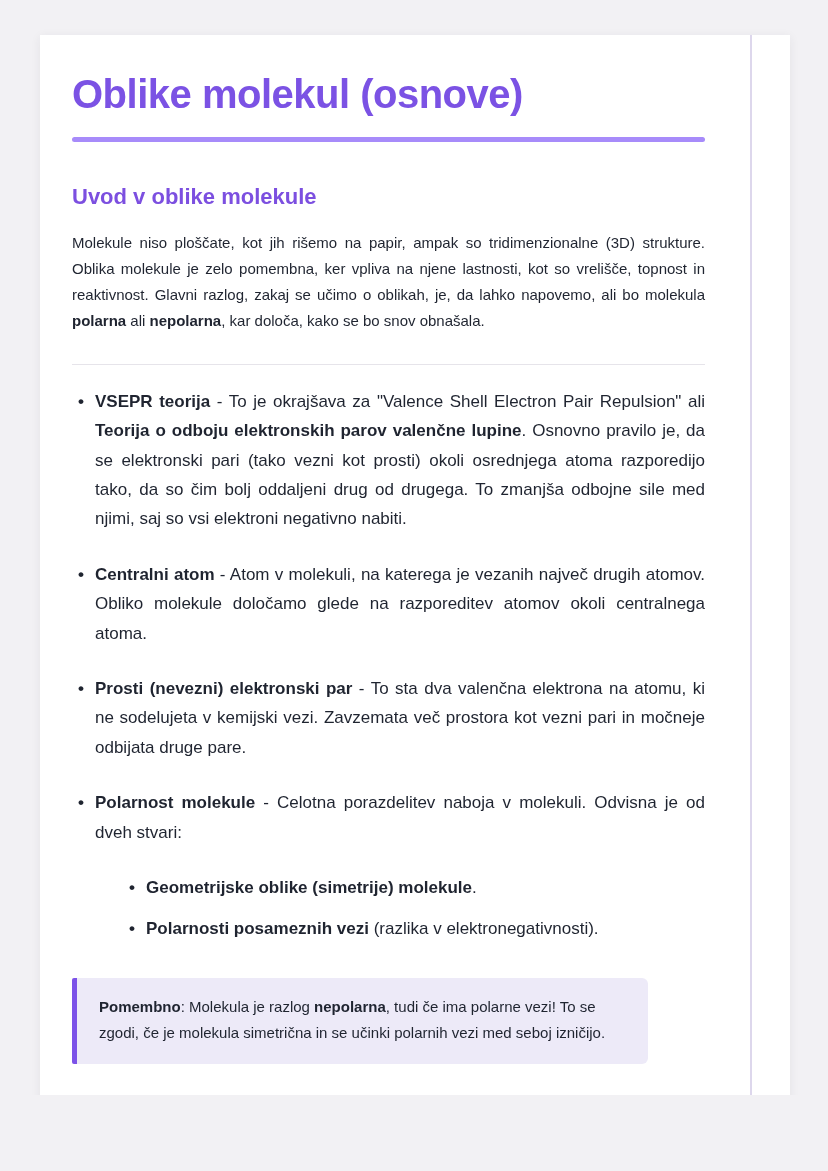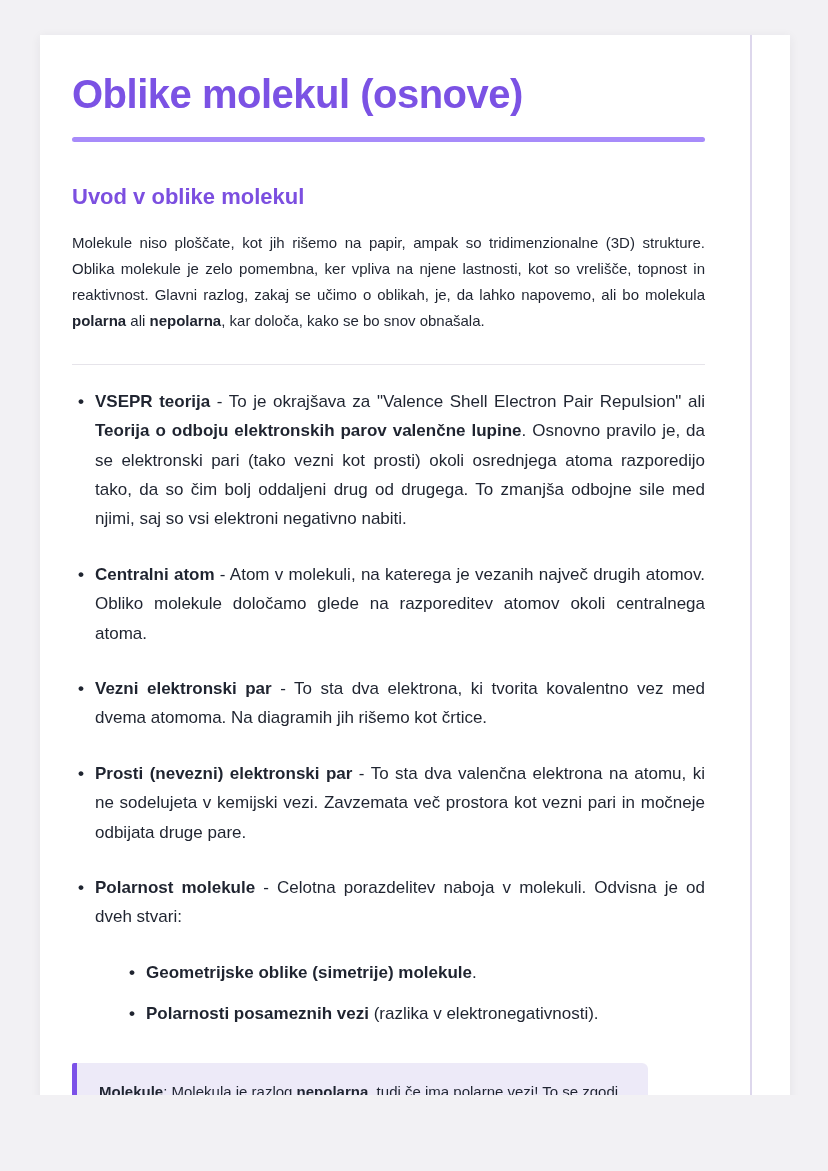--- a/index.html
+++ b/index.html
@@ -118,51 +118,48 @@
 </head>
 <body>
 
 <div class="canvas">
   <div class="page">
     <div class="margin-line"></div>
 
     <h1 class="doc-title">Oblike molekul (osnove)</h1>
     <div class="title-rule"></div>
 
-    <h2 class="section-heading h-dark">Uvod v oblike molekul</h2>
+    <h2 class="section-heading h-dark">Uvod v oblike molekule</h2>
     <p class="body-text"><span>Molekule niso ploščate, kot jih rišemo na papir, ampak so tridimenzionalne (3D) strukture. Oblika molekule je zelo pomembna, ker vpliva na njene lastnosti, kot so vrelišče, topnost in reaktivnost. Glavni razlog, zakaj se učimo o oblikah, je, da lahko napovemo, ali bo molekula </span><span class="bold">polarna</span><span> ali </span><span class="bold">nepolarna</span><span>, kar določa, kako se bo snov obnašala.</span></p>
 
     <hr class="divider">
 
 
     <ul class="term-list">
       <li>
         <span><span class="bold">VSEPR teorija</span><span> - To je okrajšava za "Valence Shell Electron Pair Repulsion" ali </span><span class="bold">Teorija o odboju elektronskih parov valenčne lupine</span><span>. Osnovno pravilo je, da se elektronski pari (tako vezni kot prosti) okoli osrednjega atoma razporedijo tako, da so čim bolj oddaljeni drug od drugega. To zmanjša odbojne sile med njimi, saj so vsi elektroni negativno nabiti.</span></span>
       </li>
       <li>
         <span><span class="bold">Centralni atom</span><span> - Atom v molekuli, na katerega je vezanih največ drugih atomov. Obliko molekule določamo glede na razporeditev atomov okoli centralnega atoma.</span></span>
-      </li>
-      <li>
-        <span><span class="bold">Vezni elektronski par</span><span> - To sta dva elektrona, ki tvorita kovalentno vez med dvema atomoma. Na diagramih jih rišemo kot črtice.</span></span>
       </li>
       <li>
         <span><span class="bold">Prosti (nevezni) elektronski par</span><span> - To sta dva valenčna elektrona na atomu, ki ne sodelujeta v kemijski vezi. Zavzemata več prostora kot vezni pari in močneje odbijata druge pare.</span></span>
       </li>
       <li>
         <span><span class="bold">Polarnost molekule</span><span> - Celotna porazdelitev naboja v molekuli. Odvisna je od dveh stvari:</span></span>
         <ul class="term-list nested">
           <li>
             <span><span class="bold">Geometrijske oblike (simetrije) molekule</span><span>.</span></span>
           </li>
           <li>
             <span><span class="bold">Polarnosti posameznih vezi</span><span> (razlika v elektronegativnosti).</span></span>
           </li>
         </ul>
       </li>
     </ul>
 
     <div class="callout">
-      <p><span class="bold">Molekule</span><span>: Molekula je razlog </span><span class="bold">nepolarna</span><span>, tudi če ima polarne vezi! To se zgodi, če je molekula simetrična in se učinki polarnih vezi med seboj izničijo.</span></p>
+      <p><span class="bold">Pomembno</span><span>: Molekula je razlog </span><span class="bold">nepolarna</span><span>, tudi če ima polarne vezi! To se zgodi, če je molekula simetrična in se učinki polarnih vezi med seboj izničijo.</span></p>
     </div>
 
     <div class="footer-mark">(c) Knowunity 2025</div>
   </div>
 </div>
 
 </body></html>

